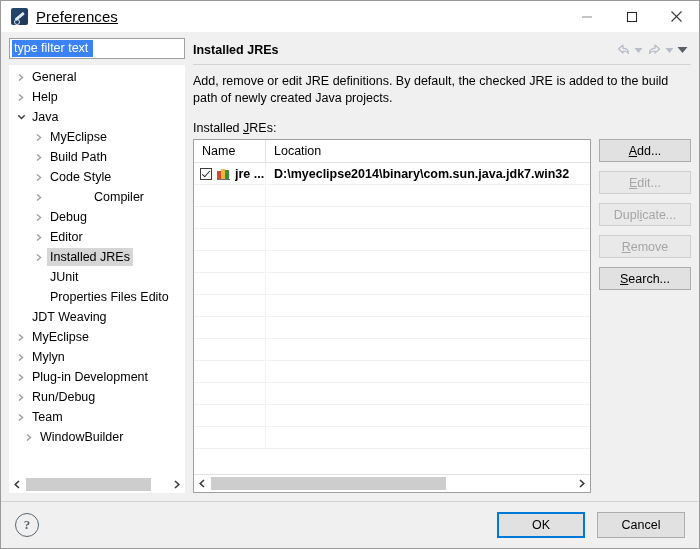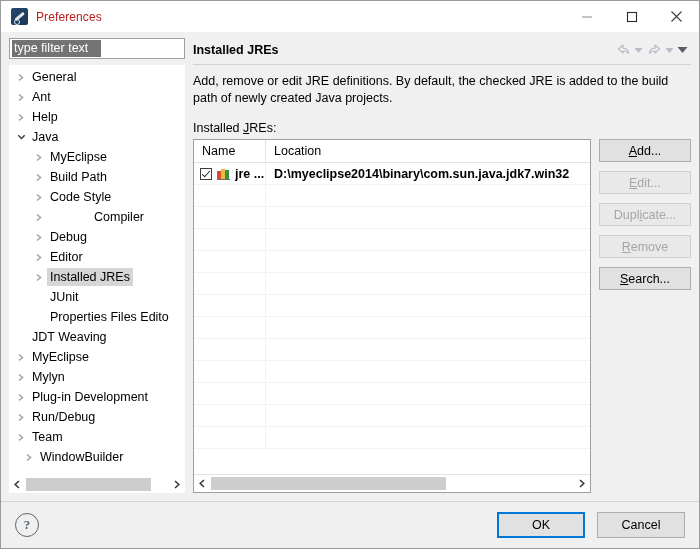--- a/index.html
+++ b/index.html
@@ -52,23 +52,24 @@
   .title-icon:after {
     content: "";
     position: absolute;
     left: 2.5px; top: 10.5px;
     width: 4px; height: 4px;
     border: 1.5px solid #dfe7ef;
     border-radius: 50%;
     background: transparent;
   }
   .title-text {
-    font-size: 12px;
-    color: #b91c1c;
+    font-size: 15px;
+    color: #000000;
     letter-spacing: 0.1px;
+    text-decoration: underline;
   }
   .win-controls {
     position: absolute;
     right: 0; top: 0;
     height: 31px;
     display: flex;
   }
   .win-btn {
     width: 45px; height: 31px;
     display: flex; align-items: center; justify-content: center;
@@ -105,24 +106,24 @@
     border: 1px solid #a0a0a0;
     background: #ffffff;
     box-sizing: border-box;
     display: flex;
     align-items: center;
     padding: 0 2px;
     margin-bottom: 6px;
     flex: none;
   }
   .filter-text {
-    background: #737373;
+    background: #3b82f6;
     color: #ffffff;
     font-size: 12.5px;
-    padding: 1px 13px 1px 2px;
+    padding: 1px 5px 1px 2px;
     line-height: 15px;
     white-space: nowrap;
   }
   .tree {
     flex: 1;
     background: #ffffff;
     overflow: hidden;
     position: relative;
     min-height: 0;
     padding-top: 2px;
@@ -456,28 +457,20 @@
                 </svg>
               </span>
               <span class="label">General</span>
             </div>
             <div class="tree-item" style="padding-left: 4px;">
               <span class="arrow">
                 <svg width="8" height="9" viewBox="0 0 8 9">
                   <polyline points="2,1.5 5.6,4.5 2,7.5" fill="none" stroke="#9aa0a6" stroke-width="1.4"></polyline>
                 </svg>
               </span>
-              <span class="label">Ant</span>
-            </div>
-            <div class="tree-item" style="padding-left: 4px;">
-              <span class="arrow">
-                <svg width="8" height="9" viewBox="0 0 8 9">
-                  <polyline points="2,1.5 5.6,4.5 2,7.5" fill="none" stroke="#9aa0a6" stroke-width="1.4"></polyline>
-                </svg>
-              </span>
               <span class="label">Help</span>
             </div>
             <div class="tree-item" style="padding-left: 4px;">
               <span class="arrow">
                 <svg width="9" height="8" viewBox="0 0 9 8">
                   <polyline points="1.3,2.3 4.5,5.6 7.7,2.3" fill="none" stroke="#3a3a3a" stroke-width="1.4"></polyline>
                 </svg>
               </span>
               <span class="label">Java</span>
             </div>

